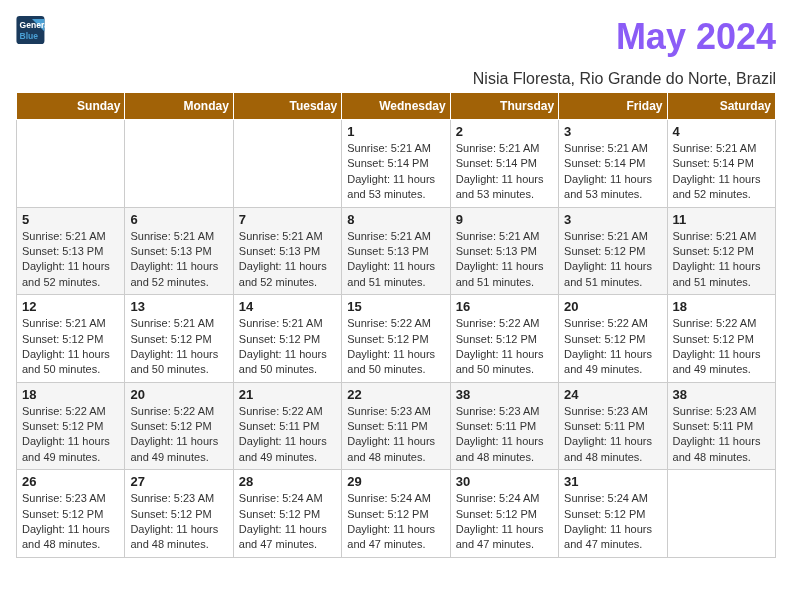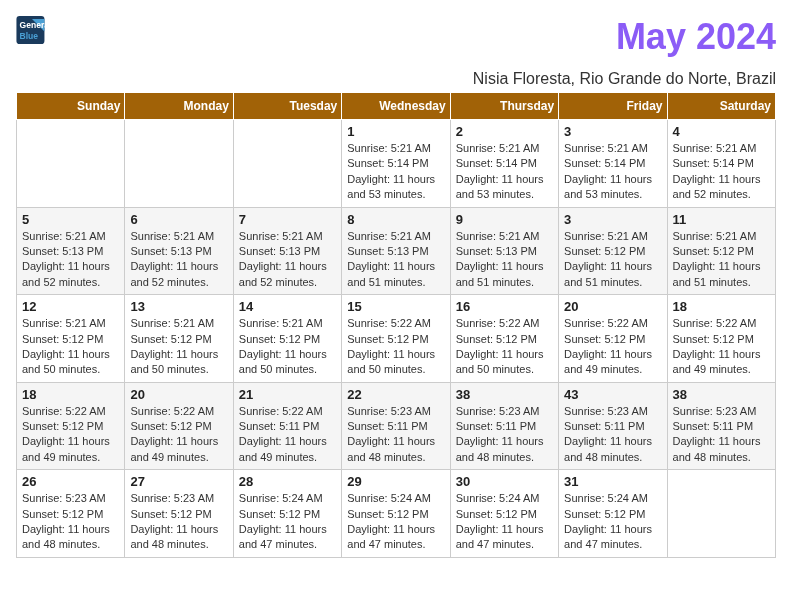--- a/index.html
+++ b/index.html
@@ -252,21 +252,21 @@
 Sunset: 5:11 PM
 Daylight: 11 hours and 48 minutes.</div>
         </td>
         <td>
           <div class="day-number">38</div>
           <div class="day-info" style="white-space: pre-line;">Sunrise: 5:23 AM
 Sunset: 5:11 PM
 Daylight: 11 hours and 48 minutes.</div>
         </td>
         <td>
-          <div class="day-number">43</div>
+          <div class="day-number">24</div>
           <div class="day-info" style="white-space: pre-line;">Sunrise: 5:23 AM
 Sunset: 5:11 PM
 Daylight: 11 hours and 48 minutes.</div>
         </td>
         <td>
           <div class="day-number">38</div>
           <div class="day-info" style="white-space: pre-line;">Sunrise: 5:23 AM
 Sunset: 5:11 PM
 Daylight: 11 hours and 48 minutes.</div>
         </td>

